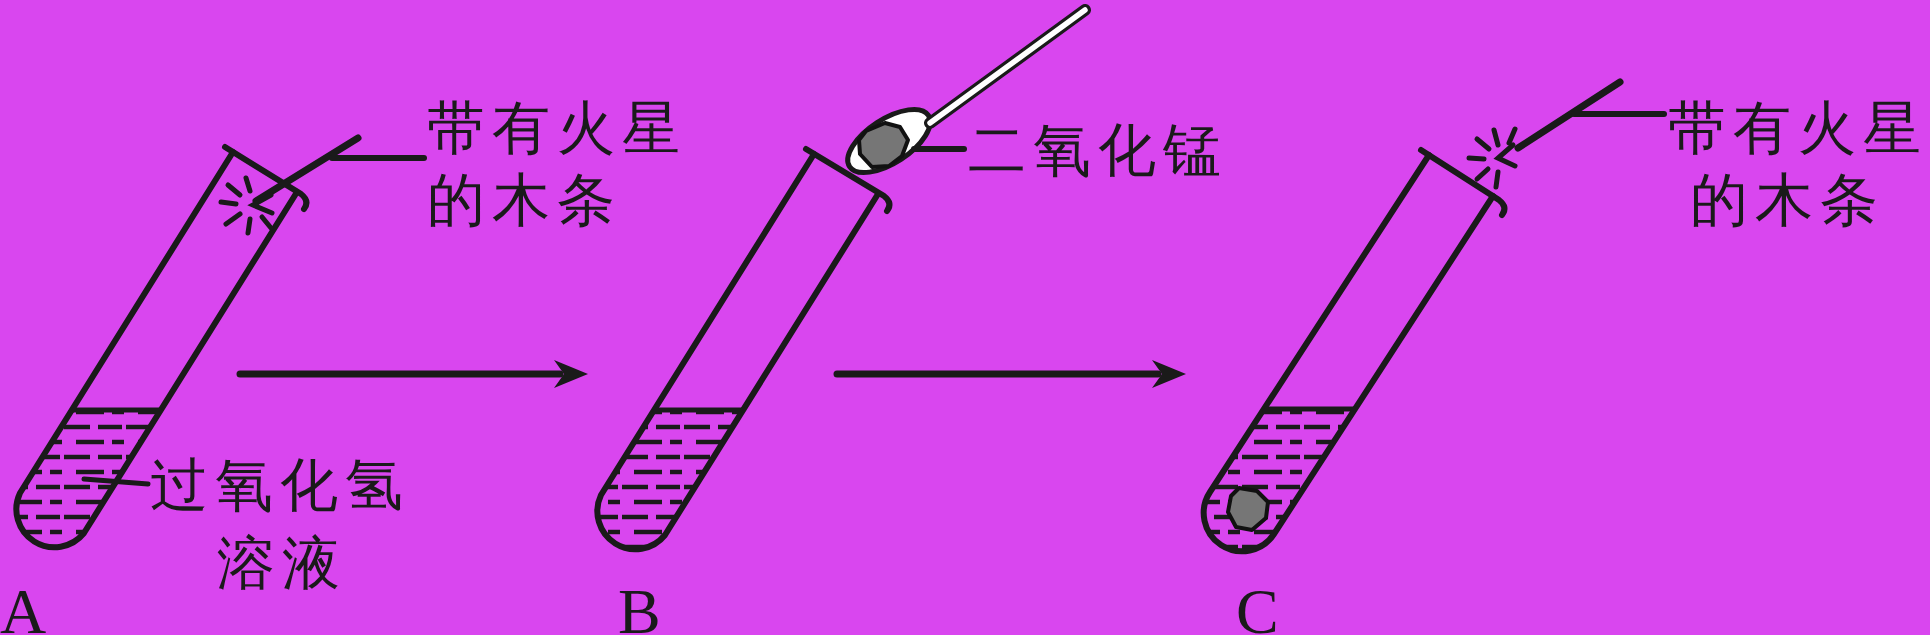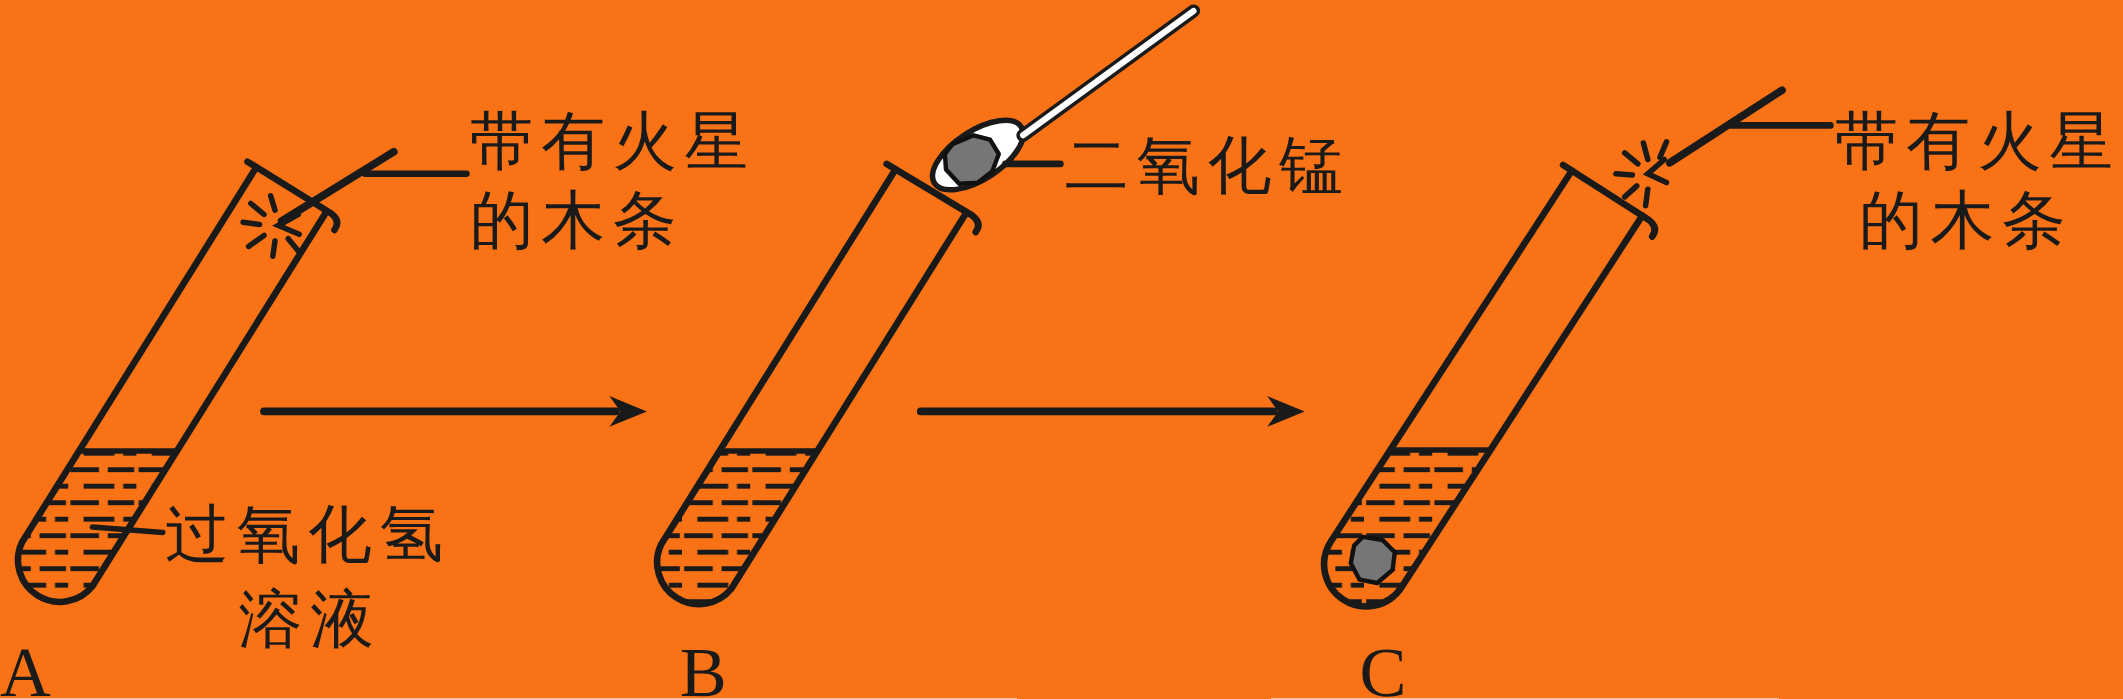--- a/index.html
+++ b/index.html
@@ -1,16 +1,16 @@
 <!DOCTYPE html>
 <html><head>
 <meta charset="utf-8">
 <style>
   html,body{margin:0;padding:0;background:#ffffff;}
-  .canvas{position:relative;width:1930px;height:635px;background:#f97316;overflow:hidden;}
+  .canvas{position:relative;width:1930px;height:635px;background:#d946ef;overflow:hidden;}
   svg{display:block;}
   .cjk{font-family:"Liberation Serif","DejaVu Serif",serif;font-size:58px;letter-spacing:7px;fill:#1a1a1a;}
   .stage-letter{font-family:"Liberation Serif","DejaVu Serif",serif;font-size:64px;fill:#1a1a1a;}
   .ink-line{stroke:#1a1a1a;fill:none;}
 </style>
 </head>
 <body>
 
 <div class="canvas">
 <svg width="1930" height="635" viewBox="0 0 1930 635" xmlns="http://www.w3.org/2000/svg">

